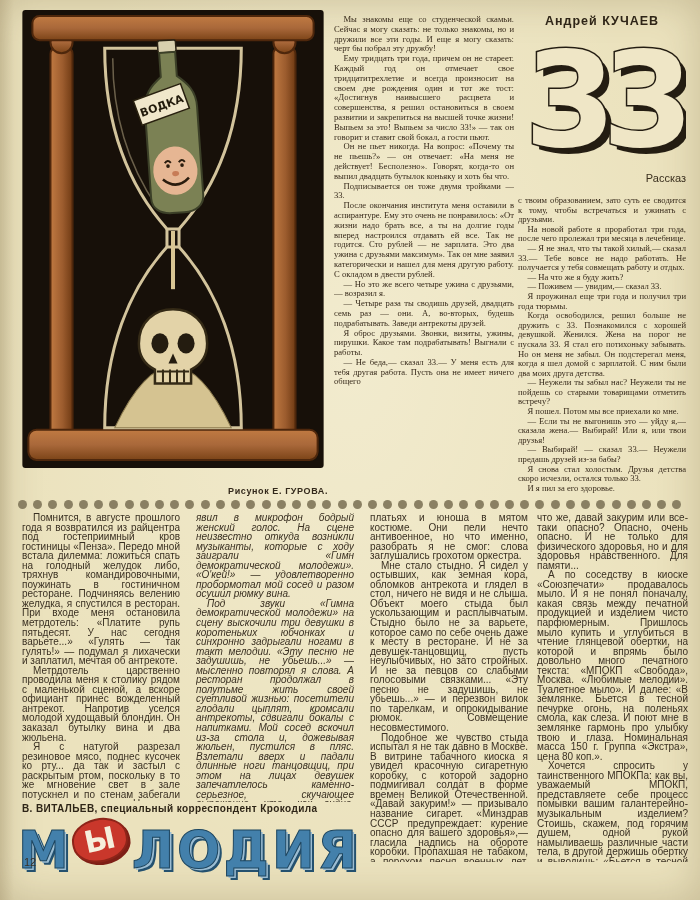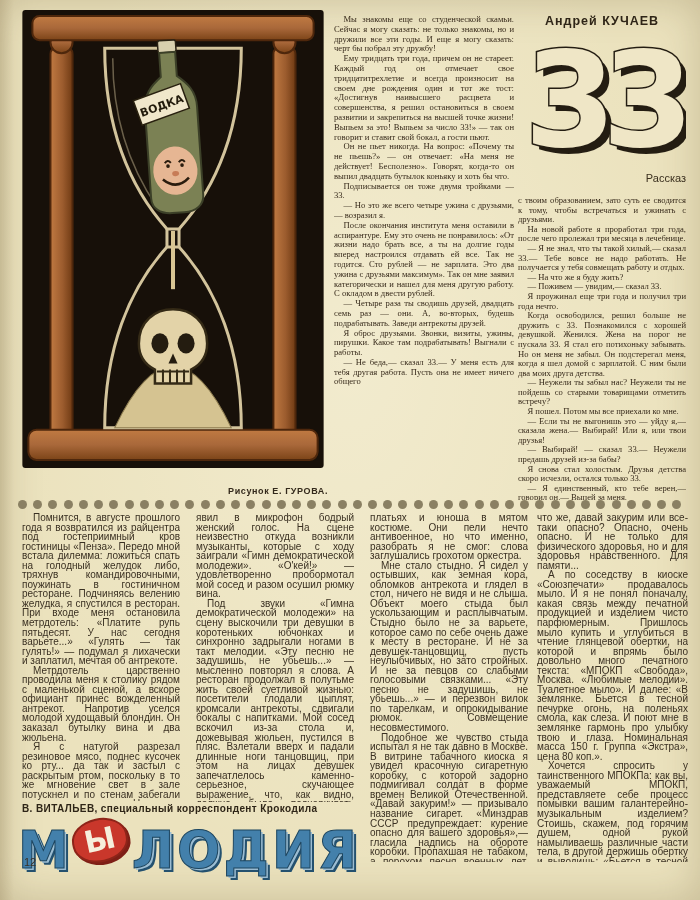--- a/index.html
+++ b/index.html
@@ -34,21 +34,21 @@
   
   .dots{position:absolute;left:18px;top:499px;width:664px;height:10px;
     display:flex;justify-content:space-between;align-items:center;}
   .dot{width:9px;height:9px;border-radius:50%;background:var(--dot,#8a8063);flex:0 0 auto;}
   
   .feat{position:absolute;top:513px;text-align:justify;hyphens:auto;
     font-size:10px;line-height:9.55px;color:#3a3022;}
   .feat p{margin:0;text-indent:1.1em;}
   .feat p.cont{text-indent:0;}
   .fc1{left:22px;width:158px;max-height:288px;overflow:hidden;}
-  .fc2{left:196px;width:158px;max-height:289px;overflow:hidden;}
+  .fc2{left:196px;width:158px;max-height:289px;overflow:hidden;font-style:italic;}
   .fc3{left:370px;width:158px;max-height:349px;overflow:hidden;}
   .fc4{left:537px;width:151px;max-height:349px;overflow:hidden;}
   .byline{position:absolute;left:22px;top:803px;width:334px;
     font-weight:bold;font-size:10px;letter-spacing:.4px;color:#2e2517;}
   
   .logo{position:absolute;left:18px;top:818px;width:345px;height:64px;
     display:flex;align-items:center;white-space:nowrap;}
   .logo .l{
     font-family:"DejaVu Sans","Liberation Sans",sans-serif;font-weight:800;
     font-size:51px;line-height:1;color:var(--logoblue,#4380ab);
@@ -136,48 +136,47 @@
       <path d="M-16 22 L16 22 M-10 20 L-10 33 M-3 20 L-3 34 M4 20 L4 34 M11 20 L11 33" stroke="#342a16" stroke-width="2" fill="none"></path>
     </g>
   </svg>
   <div class="illo-caption">Рисунок Е. ГУРОВА.</div>
 
   <div class="story-col1 serifcol">
       <p>Мы знакомы еще со студенческой скамьи. Сейчас я могу сказать: не только знакомы, но и дружили все эти годы. И еще я могу сказать: черт бы побрал эту дружбу!</p>
       <p>Ему тридцать три года, причем он не стареет. Каждый год он отмечает свое тридцатитрехлетие и всегда произносит на своем дне рождения один и тот же тост: «Достигнув наивысшего расцвета и совершенства, я решил остановиться в своем развитии и закрепиться на высшей точке жизни! Выпьем за это! Выпьем за число 33!» — так он говорит и ставит свой бокал, а гости пьют.</p>
       <p>Он не пьет никогда. На вопрос: «Почему ты не пьешь?» — он отвечает: «На меня не действует! Бесполезно». Говорят, когда-то он выпил двадцать бутылок коньяку и хоть бы что.</p>
       <p>Подписывается он тоже двумя тройками — 33.</p>
+      <p>После окончания института меня оставили в аспирантуре. Ему это очень не понравилось: «От жизни надо брать все, а ты на долгие годы вперед настроился отдавать ей все. Так не годится. Сто рублей — не зарплата. Это два ужина с друзьями максимум». Так он мне заявил категорически и нашел для меня другую работу. С окладом в двести рублей.</p>
       <p>— Но это же всего четыре ужина с друзьями,— возразил я.</p>
-      <p>После окончания института меня оставили в аспирантуре. Ему это очень не понравилось: «От жизни надо брать все, а ты на долгие годы вперед настроился отдавать ей все. Так не годится. Сто рублей — не зарплата. Это два ужина с друзьями максимум». Так он мне заявил категорически и нашел для меня другую работу. С окладом в двести рублей.</p>
       <p>— Четыре раза ты сводишь друзей, двадцать семь раз — они. А, во-вторых, будешь подрабатывать. Заведи антрекоты друзей.</p>
       <p>Я оброс друзьями. Звонки, визиты, ужины, пирушки. Какое там подрабатывать! Выгнали с работы.</p>
       <p>— Не беда,— сказал 33.— У меня есть для тебя другая работа. Пусть она не имеет ничего общего</p>
     </div>
 
   <div class="story-right">
     <div class="story-author">Андрей КУЧАЕВ</div>
     <svg class="headline33" width="168" height="142" viewBox="0 0 168 142">
       <text x="90" y="122" text-anchor="middle" font-family="DejaVu Sans, sans-serif" font-weight="bold" font-size="132" letter-spacing="-14" fill="#241d12">33</text>
       <text x="84" y="116" text-anchor="middle" font-family="DejaVu Sans, sans-serif" font-weight="bold" font-size="132" letter-spacing="-14" fill="#efe6c6" stroke="#241d12" stroke-width="3" paint-order="stroke">33</text>
     </svg>
     <div class="story-genre">Рассказ</div>
     <div class="story-col2 serifcol">
         <p class="cont">с твоим образованием, зато суть ее сводится к тому, чтобы встречаться и ужинать с друзьями.</p>
         <p>На новой работе я проработал три года, после чего пролежал три месяца в лечебнице.</p>
         <p>— Я не знал, что ты такой хилый,— сказал 33.— Тебе вовсе не надо работать. Не получается у тебя совмещать работу и отдых.</p>
         <p>— На что же я буду жить?</p>
         <p>— Поживем — увидим,— сказал 33.</p>
-        <p>Я проужинал еще три года и получил три года нечто.</p>
+        <p>Я проужинал еще три года и получил три года тюрьмы.</p>
         <p>Когда освободился, решил больше не дружить с 33. Познакомился с хорошей девушкой. Женился. Жена на порог не пускала 33. Я стал его потихоньку забывать. Но он меня не забыл. Он подстерегал меня, когда я шел домой с зарплатой. С ним были два моих друга детства.</p>
         <p>— Неужели ты забыл нас? Неужели ты не пойдешь со старыми товарищами отметить встречу?</p>
         <p>Я пошел. Потом мы все приехали ко мне.</p>
         <p>— Если ты не выгонишь это — уйду я,— сказала жена.— Выбирай! Или я, или твои друзья!</p>
         <p>— Выбирай! — сказал 33.— Неужели предашь друзей из-за бабы?</p>
         <p>Я снова стал холостым. Друзья детства скоро исчезли, остался только 33.</p>
-        <p>— Я единственный, кто тебе верен,— говорил он.— Выпей за меня.</p>
         <p>И я пил за его здоровье.</p>
       </div>
   </div>
 
   <div class="dots">
       <span class="dot"></span>
       <span class="dot"></span>
       <span class="dot"></span>
       <span class="dot"></span>
       <span class="dot"></span>

